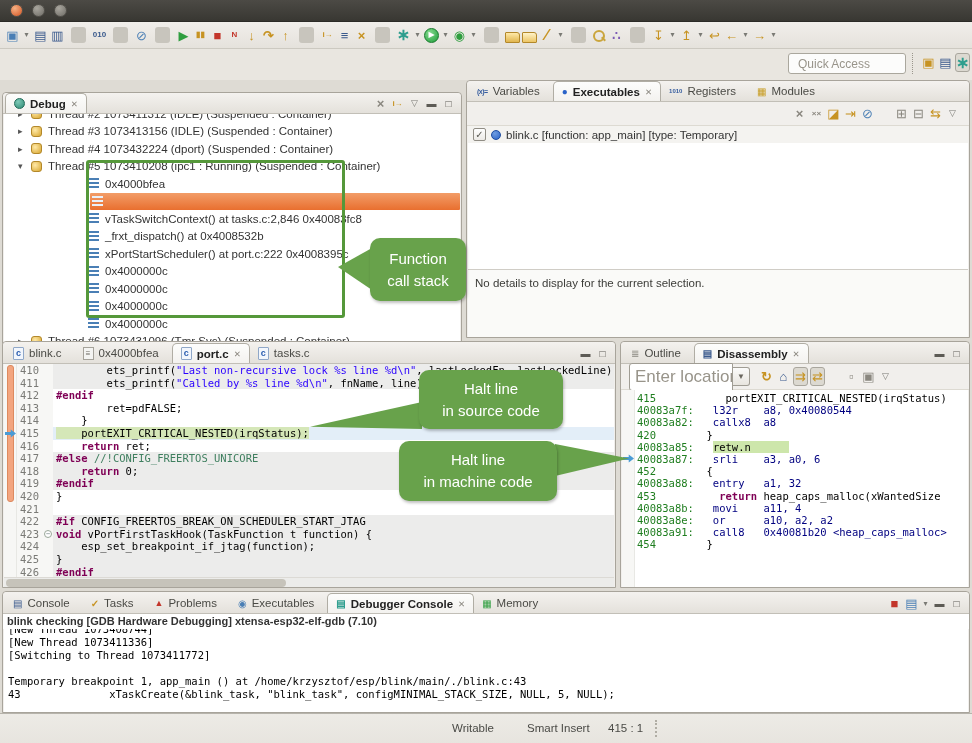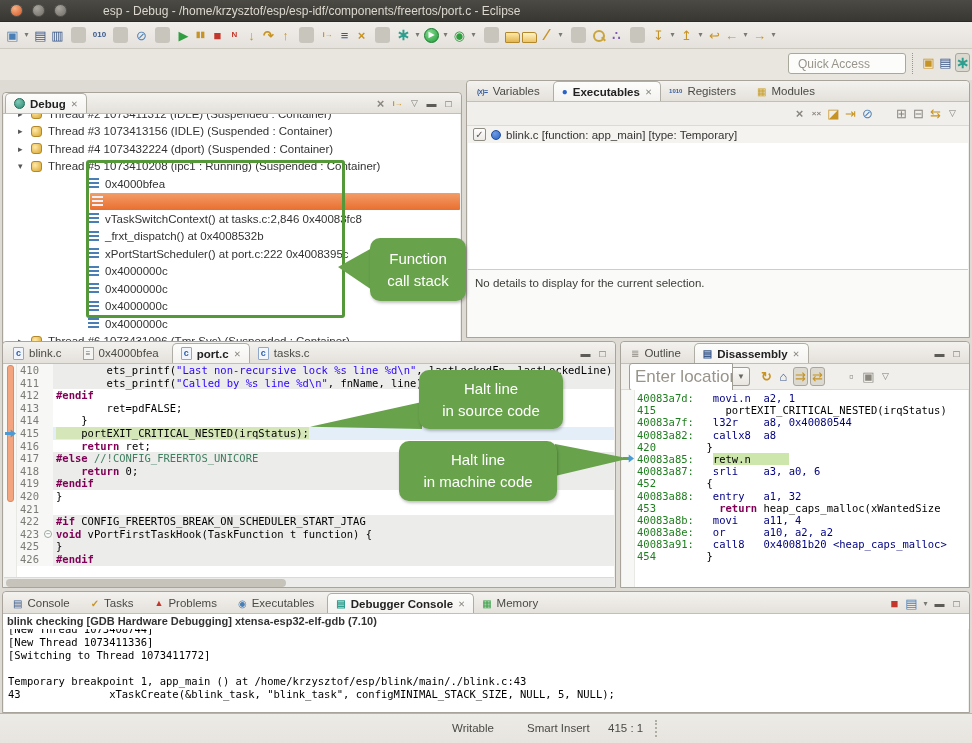--- a/index.html
+++ b/index.html
@@ -123,21 +123,20 @@
 <body>
 
 <div class="app">
 
   <div class="titlebar">
     <div class="wbtns">
       <span class="wbtn close"></span>
       <span class="wbtn min"></span>
       <span class="wbtn max"></span>
     </div>
-    <span class="titletext">esp - Debug - /home/krzysztof/esp/esp-idf/components/freertos/port.c - Eclipse</span>
   </div>
 
   <div class="toolbar">
 
   <span class="tbi c-blue">▣</span>
       <span class="tbi c-dd">▾</span>
       <span class="tbi c-navy">▤</span>
       <span class="tbi c-navy">▥</span>
       <span class="tbi sep"></span>
       <span class="tbi c-navy tiny">010</span>
@@ -393,20 +392,21 @@
           <div class="cl"><span class="ln">414</span><span class="fold"></span><span class="ct"><span class="d">    }</span></span></div>
           <div class="cl halt"><span class="ln">415</span><span class="fold"></span><span class="ct"><span class="hlg">    portEXIT_CRITICAL_NESTED(irqStatus);</span></span></div>
           <div class="cl"><span class="ln">416</span><span class="fold"></span><span class="ct"><span class="d">    </span><span class="k">return</span><span class="d"> ret;</span></span></div>
           <div class="cl ia"><span class="ln">417</span><span class="fold"></span><span class="ct"><span class="k">#else </span><span class="c">//!CONFIG_FREERTOS_UNICORE</span></span></div>
           <div class="cl ia"><span class="ln">418</span><span class="fold"></span><span class="ct"><span class="d">    </span><span class="k">return</span><span class="d"> 0;</span></span></div>
           <div class="cl ia"><span class="ln">419</span><span class="fold"></span><span class="ct"><span class="k">#endif</span></span></div>
           <div class="cl"><span class="ln">420</span><span class="fold"></span><span class="ct"><span class="d">}</span></span></div>
           <div class="cl"><span class="ln">421</span><span class="fold"></span><span class="ct"></span></div>
           <div class="cl ia"><span class="ln">422</span><span class="fold"></span><span class="ct"><span class="k">#if</span><span class="d"> CONFIG_FREERTOS_BREAK_ON_SCHEDULER_START_JTAG</span></span></div>
           <div class="cl ia"><span class="ln">423</span><span class="fold"><span class="fm">−</span></span><span class="ct"><span class="k">void</span><span class="d"> vPortFirstTaskHook(TaskFunction_t function) {</span></span></div>
+          <div class="cl ia"><span class="ln">424</span><span class="fold"></span><span class="ct"><span class="d">    esp_set_breakpoint_if_jtag(function);</span></span></div>
           <div class="cl ia"><span class="ln">425</span><span class="fold"></span><span class="ct"><span class="d">}</span></span></div>
           <div class="cl ia"><span class="ln">426</span><span class="fold"></span><span class="ct"><span class="k">#endif</span></span></div>
         </div>
       <div class="hscroll">
           <div class="hthumb"></div>
         </div>
     </div>
   </div>
 
   <div class="panel" style="left:620px;top:341px;width:350px;height:247px">
@@ -444,21 +444,20 @@
           <span class="tbi c-gray">▫</span>
           <span class="tbi c-gray">▣</span>
           <span class="tbi c-menu">▽</span>
         </span>
     </div>
     <div class="disbody">
       <div class="disruler">
         <div class="iparrow" style="left:1px;top:64px"></div>
       </div>
       <div class="dislines">
-          <div class="dl"><span class="ct"><span class="adr">40083a7d:</span><span class="mn">   movi.n  a2, 1</span></span></div>
           <div class="dl"><span class="ct"><span class="adr">415</span><span class="d">           portEXIT_CRITICAL_NESTED(irqStatus)</span></span></div>
           <div class="dl"><span class="ct"><span class="adr">40083a7f:</span><span class="mn">   l32r    a8, 0x40080544</span></span></div>
           <div class="dl"><span class="ct"><span class="adr">40083a82:</span><span class="mn">   callx8  a8</span></span></div>
           <div class="dl"><span class="ct"><span class="adr">420</span><span class="d">        }</span></span></div>
           <div class="dl"><span class="ct"><span class="adr">40083a85:</span><span class="d">   </span><span class="hl">retw.n      </span></span></div>
           <div class="dl"><span class="ct"><span class="adr">40083a87:</span><span class="mn">   srli    a3, a0, 6</span></span></div>
           <div class="dl"><span class="ct"><span class="adr">452</span><span class="d">        {</span></span></div>
           <div class="dl"><span class="ct"><span class="adr">40083a88:</span><span class="mn">   entry   a1, 32</span></span></div>
           <div class="dl"><span class="ct"><span class="adr">453</span><span class="d">          </span><span class="k">return</span><span class="d"> heap_caps_malloc(xWantedSize</span></span></div>
           <div class="dl"><span class="ct"><span class="adr">40083a8b:</span><span class="mn">   movi    a11, 4</span></span></div>

